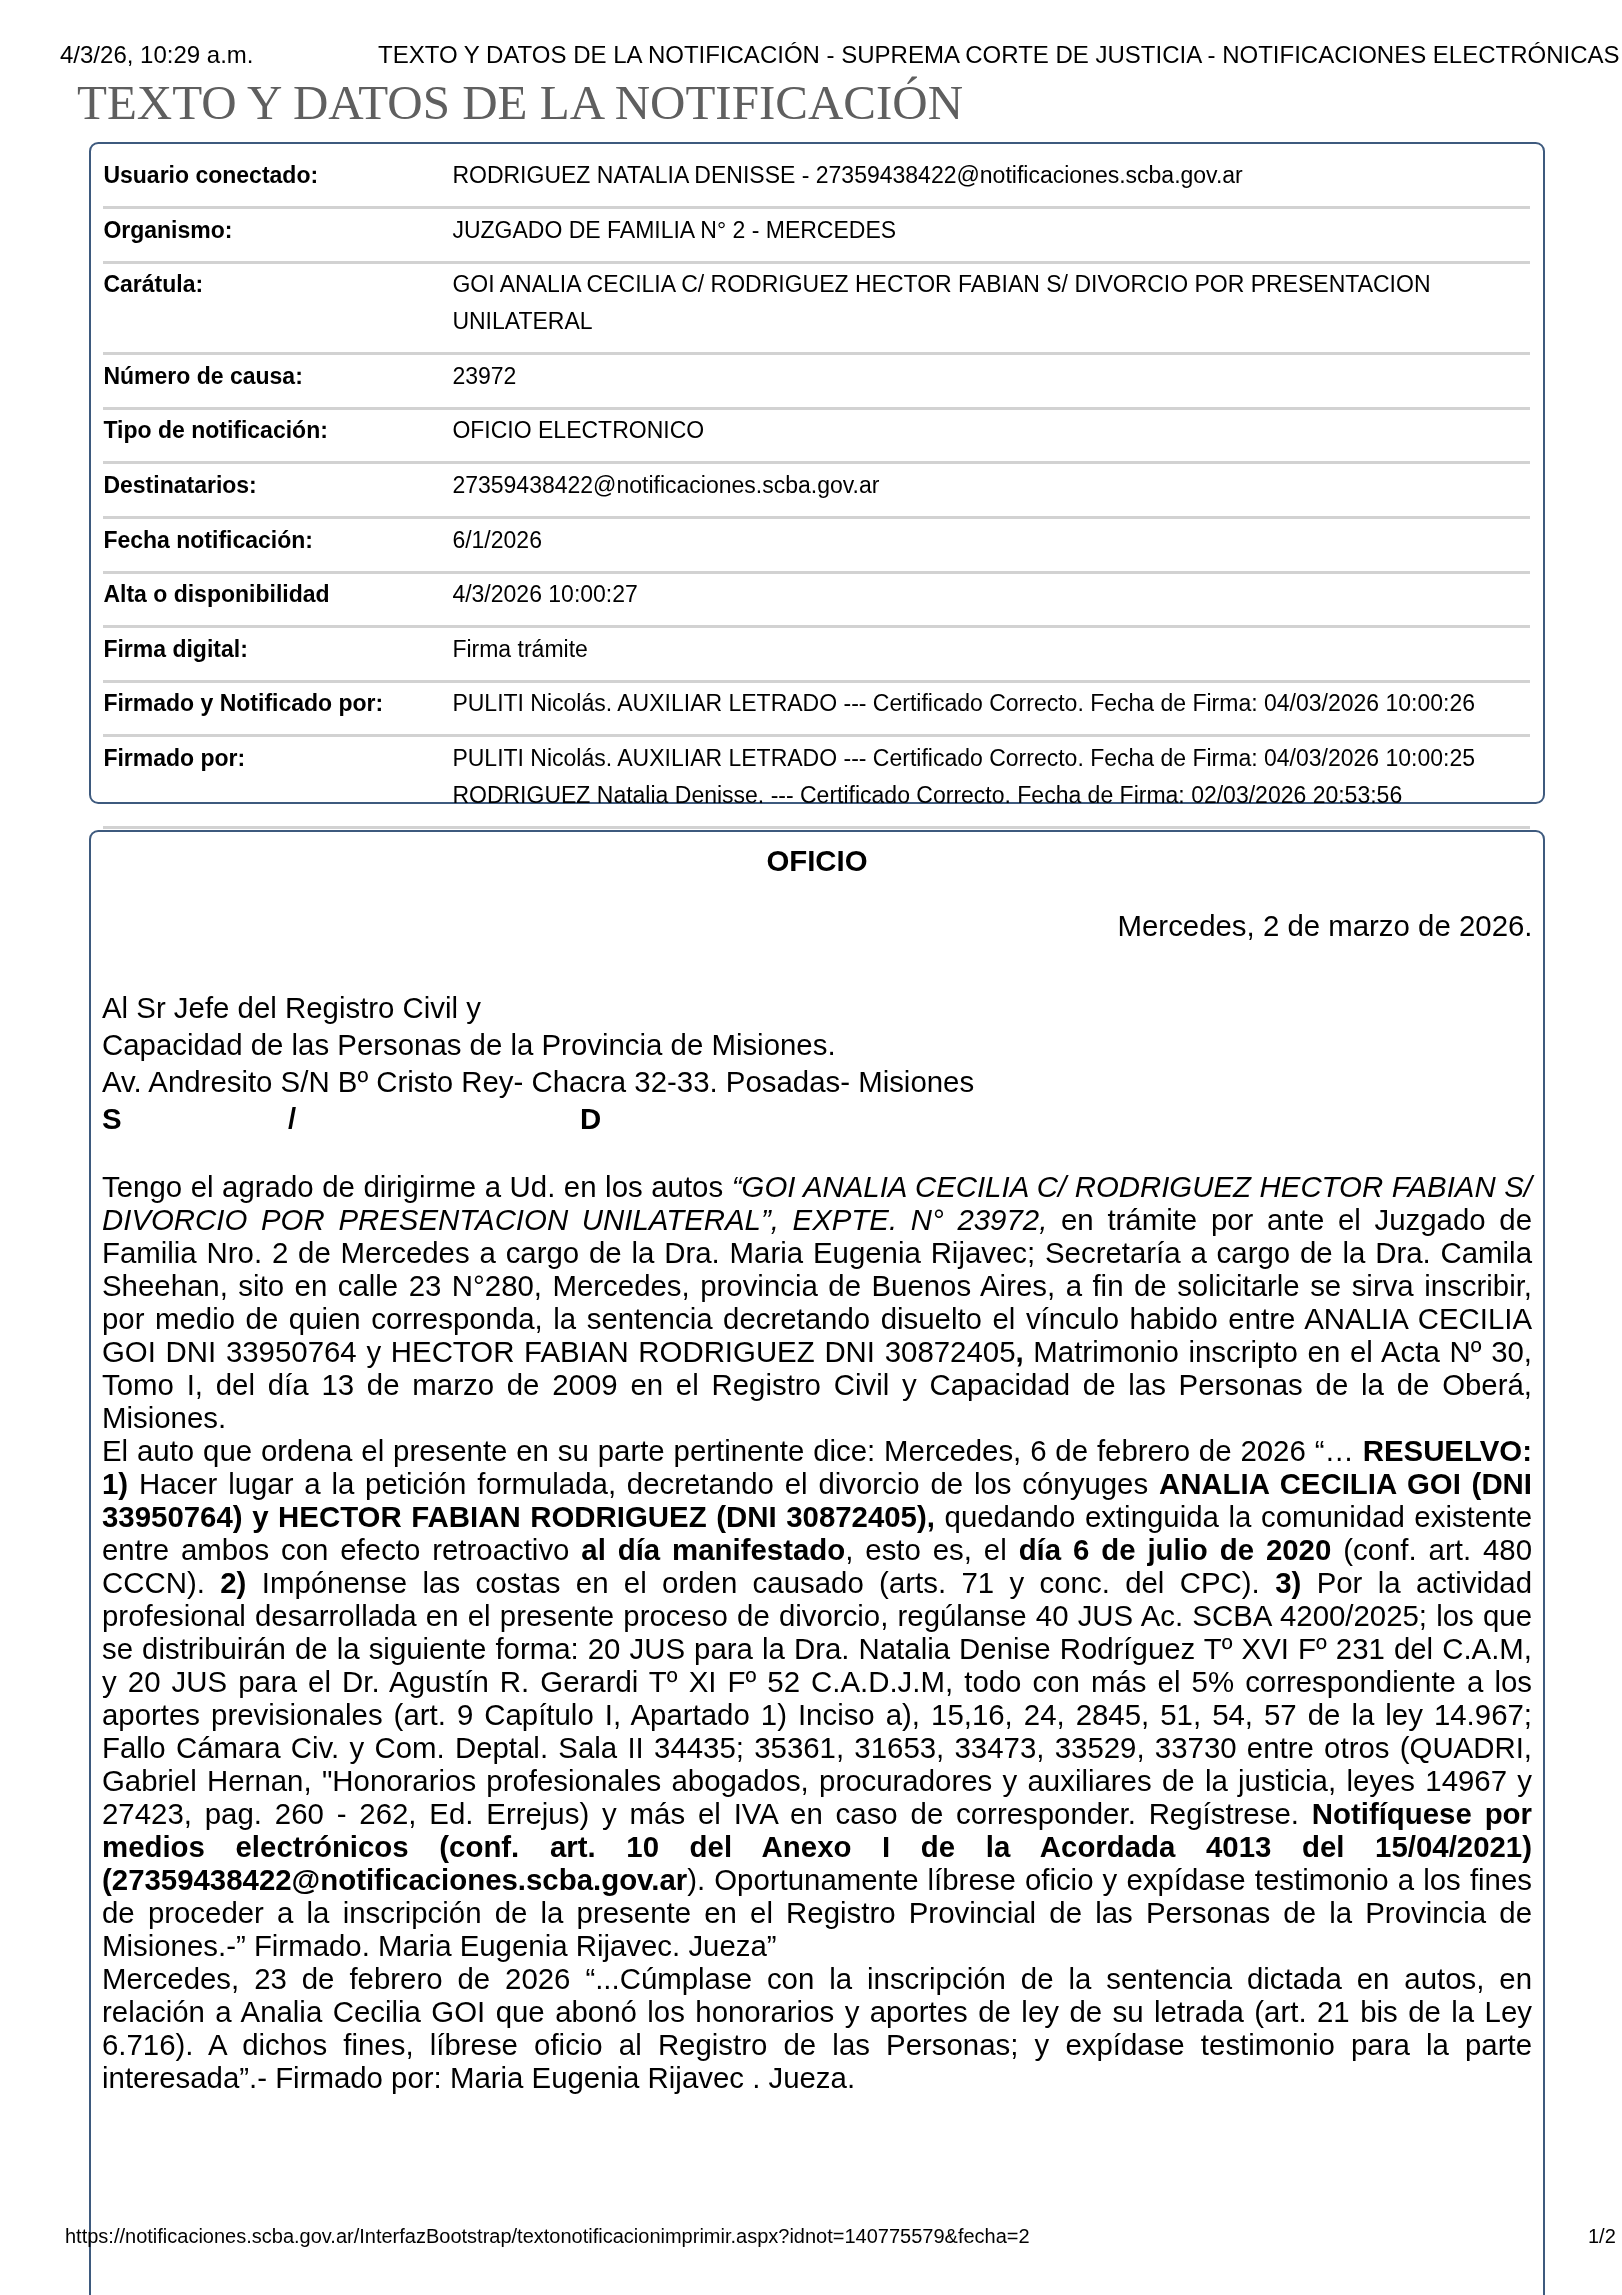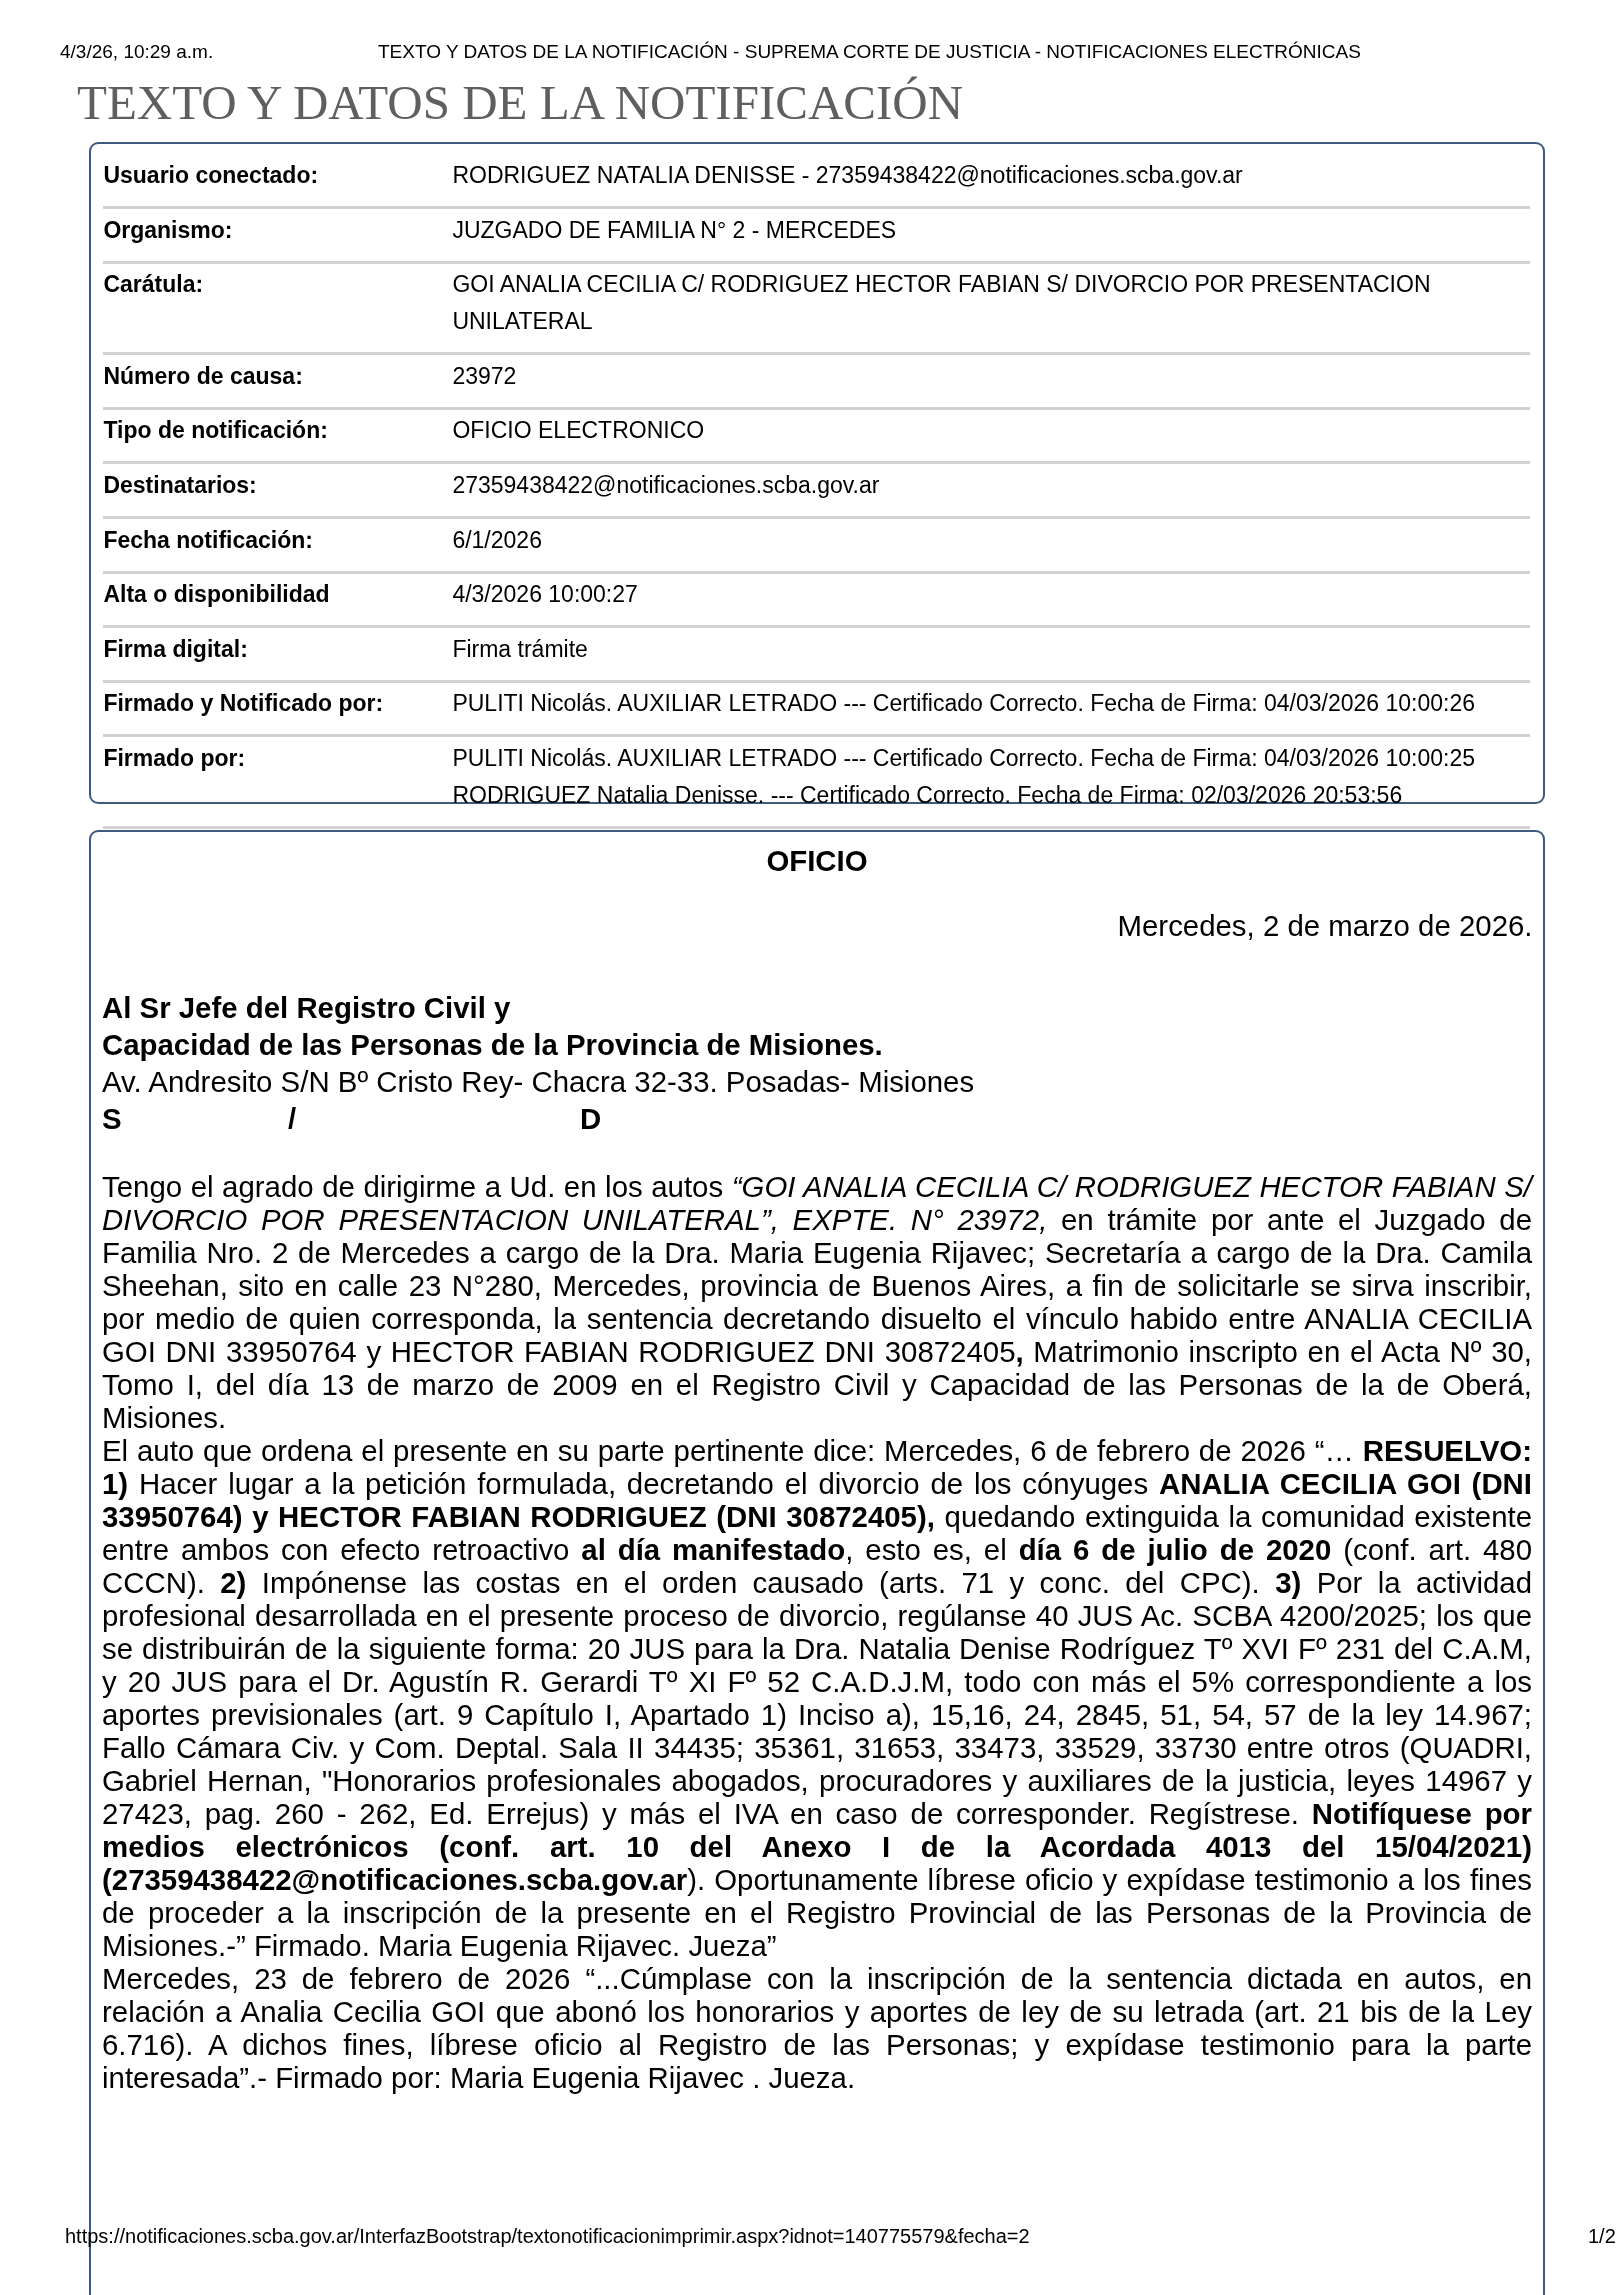--- a/index.html
+++ b/index.html
@@ -1,30 +1,30 @@
 <!DOCTYPE html>
 <html style="font-size:10.5px"><head>
 <meta charset="utf-8">
 <style>
   html, body { margin:0; padding:0; background:#ffffff; }
   body { width:1622px; height:2295px; position:relative; overflow:hidden; font-family:"Liberation Sans", sans-serif; color:#000; }
-  .print-header { position:absolute; top:41px; left:0; width:1470px; height:26px; font-size:19px; }
+  .print-header { position:absolute; top:41px; left:0; width:1470px; height:26px; font-size:24px; }
   .print-header .date { position:absolute; left:60px; top:0; }
   .print-header .ptitle { position:absolute; left:378px; top:0; white-space:nowrap; }
   .page-title { position:absolute; left:77px; top:73px; font-family:"Liberation Serif", serif; font-size:49px; color:#5f5f5f; letter-spacing:0px; white-space:nowrap; line-height:59px; }
   .info-box { position:absolute; left:89px; top:142px; width:1456px; height:662px; border:2px solid #3e5a7e; border-radius:9.2px; box-sizing:border-box; }
   .info-table { position:absolute; left:12.4px; top:10.5px; width:1427px; }
   .info-row { display:flex; border-bottom:3.3px solid #d2d2d2; box-sizing:border-box; }
   .info-row .lbl { width:349px; flex:none; font-weight:bold; font-size:23px; line-height:37px; padding-top:2.6px; padding-bottom:3.9px; }
   .info-row .val { flex:1; font-size:23px; line-height:37px; padding-top:2.6px; padding-bottom:12px; }
   .oficio-box { position:absolute; left:89px; top:830px; width:1456px; height:1479px; border:2px solid #3e5a7e; border-bottom:none; border-radius:9.2px 9.2px 0 0; box-sizing:border-box; }
   .oficio-title { position:absolute; left:0; top:11.8px; width:100%; text-align:center; font-weight:bold; font-size:29.4px; }
   .oficio-date { position:absolute; right:10.5px; top:77px; font-size:29.4px;margin-left:43px; }
   .addr { position:absolute; left:11px; top:157px; font-size:29.4px; line-height:37px; }
-  .addr .b { font-weight:bold; }
+  .addr .b { font-weight:normal; }
   .sd { position:absolute; left:11px; top:270px; font-size:29.4px; font-weight:bold; width:523px; }
   .sd span { position:absolute; top:0; }
   .body-text { position:absolute; left:11px; top:338px; width:1430px; font-size:29.4px; line-height:33px; text-align:justify; }
   .body-text p { margin:0; }
   .b { font-weight:bold; }
   .i { font-style:italic; }
   .print-footer { position:absolute; left:0; top:2225px; width:1622px; font-size:20px; }
   .print-footer .url { position:absolute; left:65px; top:0; white-space:nowrap; }
   .print-footer .pg { position:absolute; left:1564px; top:0;margin-left:24px; }
 </style>

